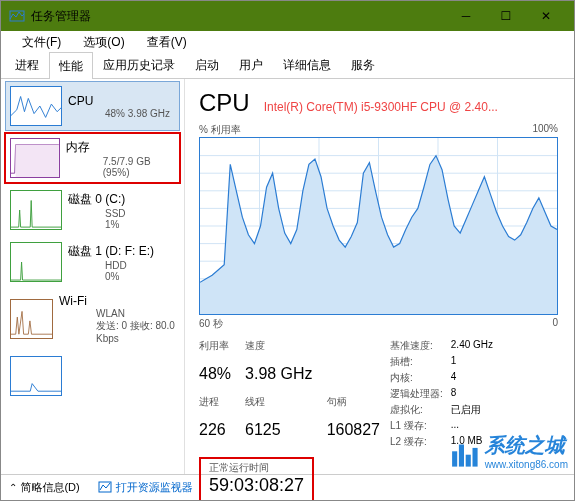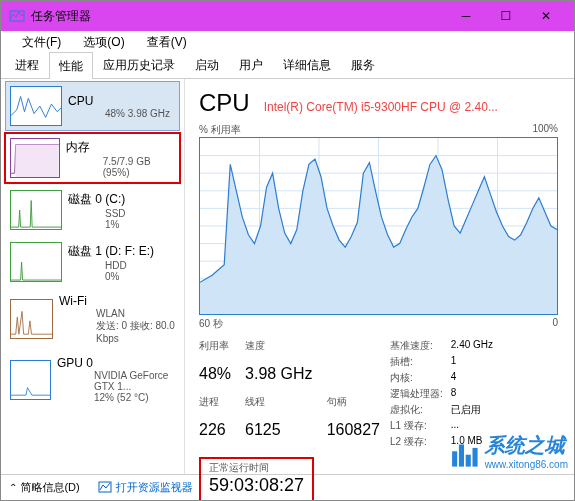--- a/index.html
+++ b/index.html
@@ -1,17 +1,17 @@
 <!DOCTYPE html>
 <html><head>
 <meta charset="utf-8">
 <style>
 * { margin: 0; padding: 0; box-sizing: border-box; font-family: "Microsoft YaHei", "Segoe UI", sans-serif; }
 body { width: 575px; height: 501px; background: #fff; border: 1px solid #888; overflow: hidden; position: relative; }
-.titlebar { height: 30px; display: flex; align-items: center; padding: 0 8px; background: #d946ef; }
+.titlebar { height: 30px; display: flex; align-items: center; padding: 0 8px; background: #4d7c0f; }
 .titlebar .icon { width: 16px; height: 16px; margin-right: 6px; }
 .titlebar .title { font-size: 12px; flex: 1; }
 .winbtns { display: flex; }
 .winbtn { width: 40px; height: 30px; display: flex; align-items: center; justify-content: center; font-size: 12px; cursor: default; }
 .menubar { height: 22px; display: flex; align-items: center; padding: 0 21px; font-size: 12px; gap: 22px; }
 .tabs { height: 26px; display: flex; align-items: flex-end; padding: 0 4px; font-size: 12px; border-bottom: 1px solid #ccc; }
 .tab { padding: 5px 9px 4px; border: 1px solid transparent; border-bottom: none; cursor: default; }
 .tab.active { border-color: #ccc; background: #fff; position: relative; top: 1px; }
 .content { display: flex; height: 395px; }
 .sidebar { width: 184px; border-right: 1px solid #e0e0e0; overflow-y: auto; padding: 2px 4px; }
@@ -147,25 +147,20 @@
         <div class="detail">发送: 0 接收: 80.0 Kbps</div>
       </div>
     </div>
 
     <div class="side-item">
       <div class="thumb">
         <svg viewBox="0 0 52 40" preserveAspectRatio="none">
             <polyline points="0,36 20,36 22,28 28,36 52,36" fill="none" stroke="#2b7cd3"></polyline>
           </svg>
       </div>
-      <div class="side-text">
-        <div class="name">GPU 0</div>
-        <div class="detail">NVIDIA GeForce GTX 1...</div>
-        <div class="detail">12% (52 °C)</div>
-      </div>
     </div>
 
   </div>
 
   <div class="main">
     <div class="hdr">
       <span class="cpu-title">CPU</span>
       <span class="cpu-name">Intel(R) Core(TM) i5-9300HF CPU @ 2.40...</span>
     </div>
 

